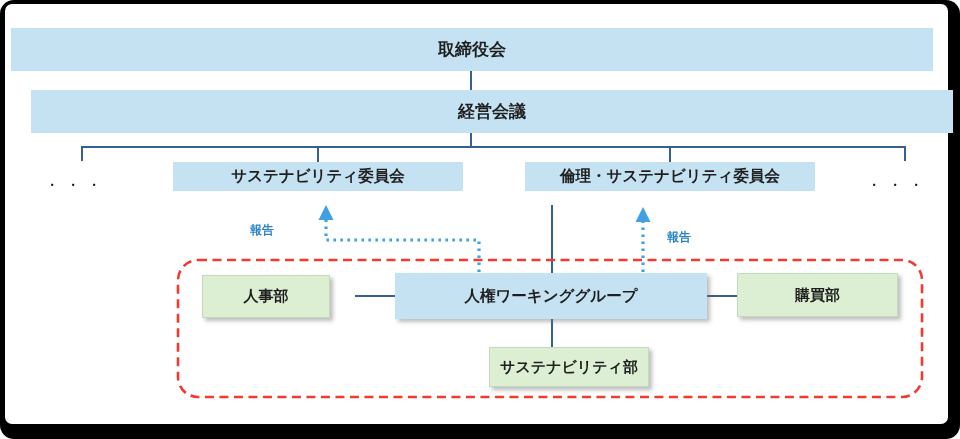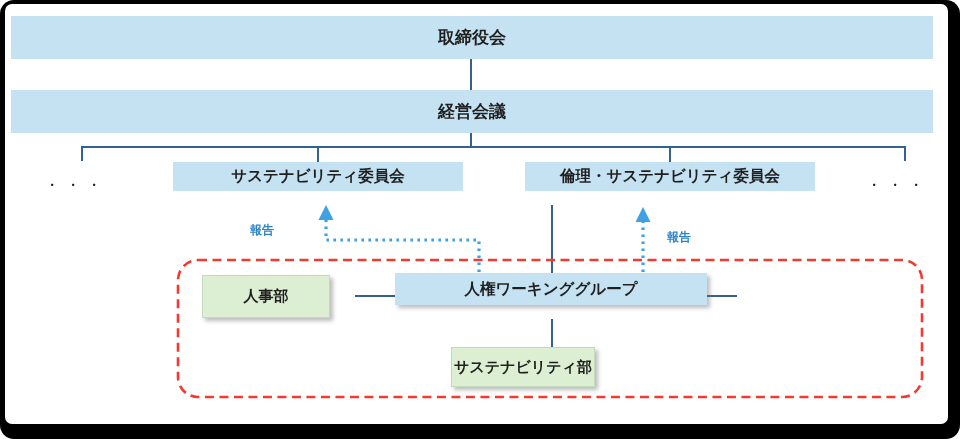--- a/index.html
+++ b/index.html
@@ -20,30 +20,30 @@
   svg .arrowhead{fill:var(--arrow-blue,#3FA1E3);stroke:none;}
   .node{
     position:absolute;display:flex;align-items:center;justify-content:center;
     color:var(--text-dark,#1F1F1F);font-weight:bold;text-align:center;
     box-sizing:border-box;
   }
   .blue-fill{background:var(--box-blue,#C5E2F2);}
   .green-fill{background:var(--box-green,#DCEFD3);border:1px solid rgba(90,120,90,0.18);}
   .shadowed{box-shadow:3px 3px 4px rgba(110,110,110,0.45);}
   .bar{left:11px;width:922px;height:43px;font-size:17px;}
-  .bar-board{top:16px;}
-  .bar-mgmt{top:90px;}
+  .bar-board{top:28px;}
+  .bar-mgmt{top:90px;margin-left:20px;}
   .committee{top:162px;width:290px;height:29px;font-size:15.5px;}
   .committee-sus{left:173px;}
   .committee-ethics{left:525px;}
-  .wg{left:395px;top:273px;width:312px;height:32px;font-size:15.5px;}
+  .wg{left:395px;top:273px;width:312px;height:46px;font-size:15.5px;}
   .dept{font-size:15px;}
   .dept-hr{left:202px;top:275px;width:128px;height:43px;}
   .dept-purch{left:737px;top:273px;width:161px;height:44px;}
-  .dept-sus{left:451px;top:347px;width:144px;height:40px;}
+  .dept-sus{left:489px;top:347px;width:160px;height:40px;}
   .report{
     position:absolute;color:var(--report-text-blue,#2E86C9);
     font-weight:bold;font-size:12px;text-align:center;
   }
   .report-left{left:234px;top:222px;width:56px;}
   .report-right{left:651px;top:229px;width:56px;}
   .ellipsis{
     position:absolute;color:#1a1a1a;font-weight:bold;font-size:12px;
     letter-spacing:9px;top:177px;white-space:nowrap;
   }
@@ -103,20 +103,23 @@
       <div class="report report-right">報告</div>
 
       <div class="node green-fill shadowed dept dept-hr">
         <span>人事部</span>
       </div>
 
       <div class="node blue-fill shadowed wg">
         <span>人権ワーキンググループ</span>
       </div>
 
+      <div class="node green-fill shadowed dept dept-purch">
+        <span>購買部</span>
+      </div>
 
       <div class="node green-fill shadowed dept dept-sus">
         <span>サステナビリティ部</span>
       </div>
 
     </div>
   </div>
 </div>
 
 </body></html>

